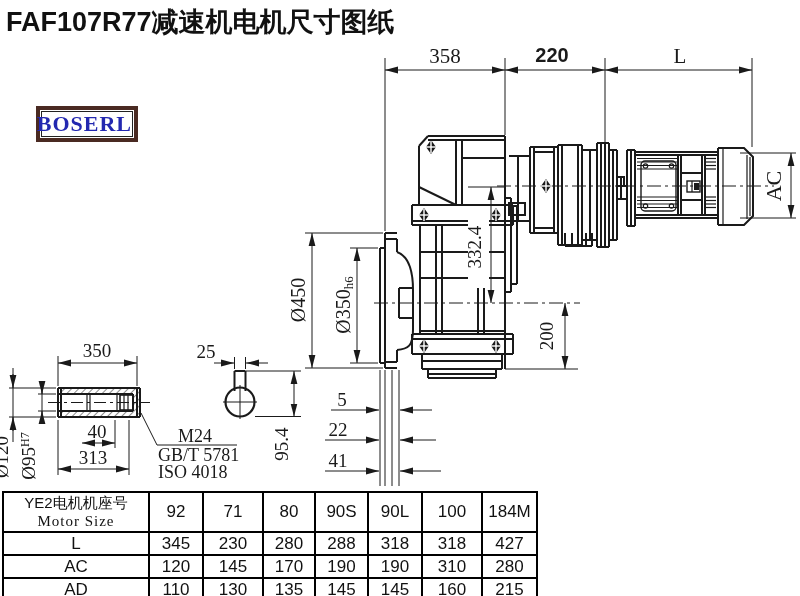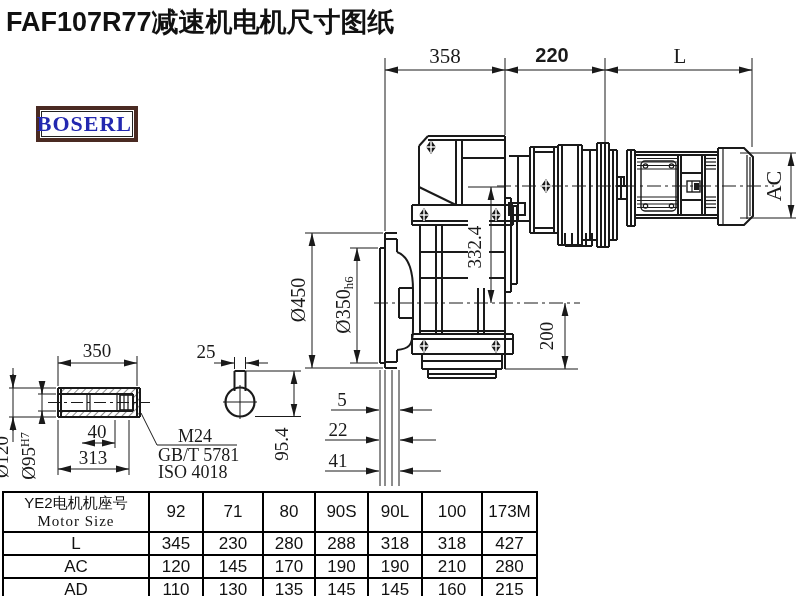--- a/index.html
+++ b/index.html
@@ -404,40 +404,40 @@
       <td class="hdr">
         <div>YE2电机机座号</div>
         <div class="en">Motor Size</div>
       </td>
       <td>92</td>
       <td>71</td>
       <td>80</td>
       <td>90S</td>
       <td>90L</td>
       <td>100</td>
-      <td>173M</td>
+      <td>184M</td>
     </tr>
     <tr>
       <td>L</td>
       <td>345</td>
       <td>230</td>
       <td>280</td>
       <td>288</td>
       <td>318</td>
       <td>318</td>
       <td>427</td>
     </tr>
     <tr>
       <td>AC</td>
       <td>120</td>
       <td>145</td>
       <td>170</td>
       <td>190</td>
       <td>190</td>
-      <td>210</td>
+      <td>310</td>
       <td>280</td>
     </tr>
     <tr>
       <td>AD</td>
       <td>110</td>
       <td>130</td>
       <td>135</td>
       <td>145</td>
       <td>145</td>
       <td>160</td>

